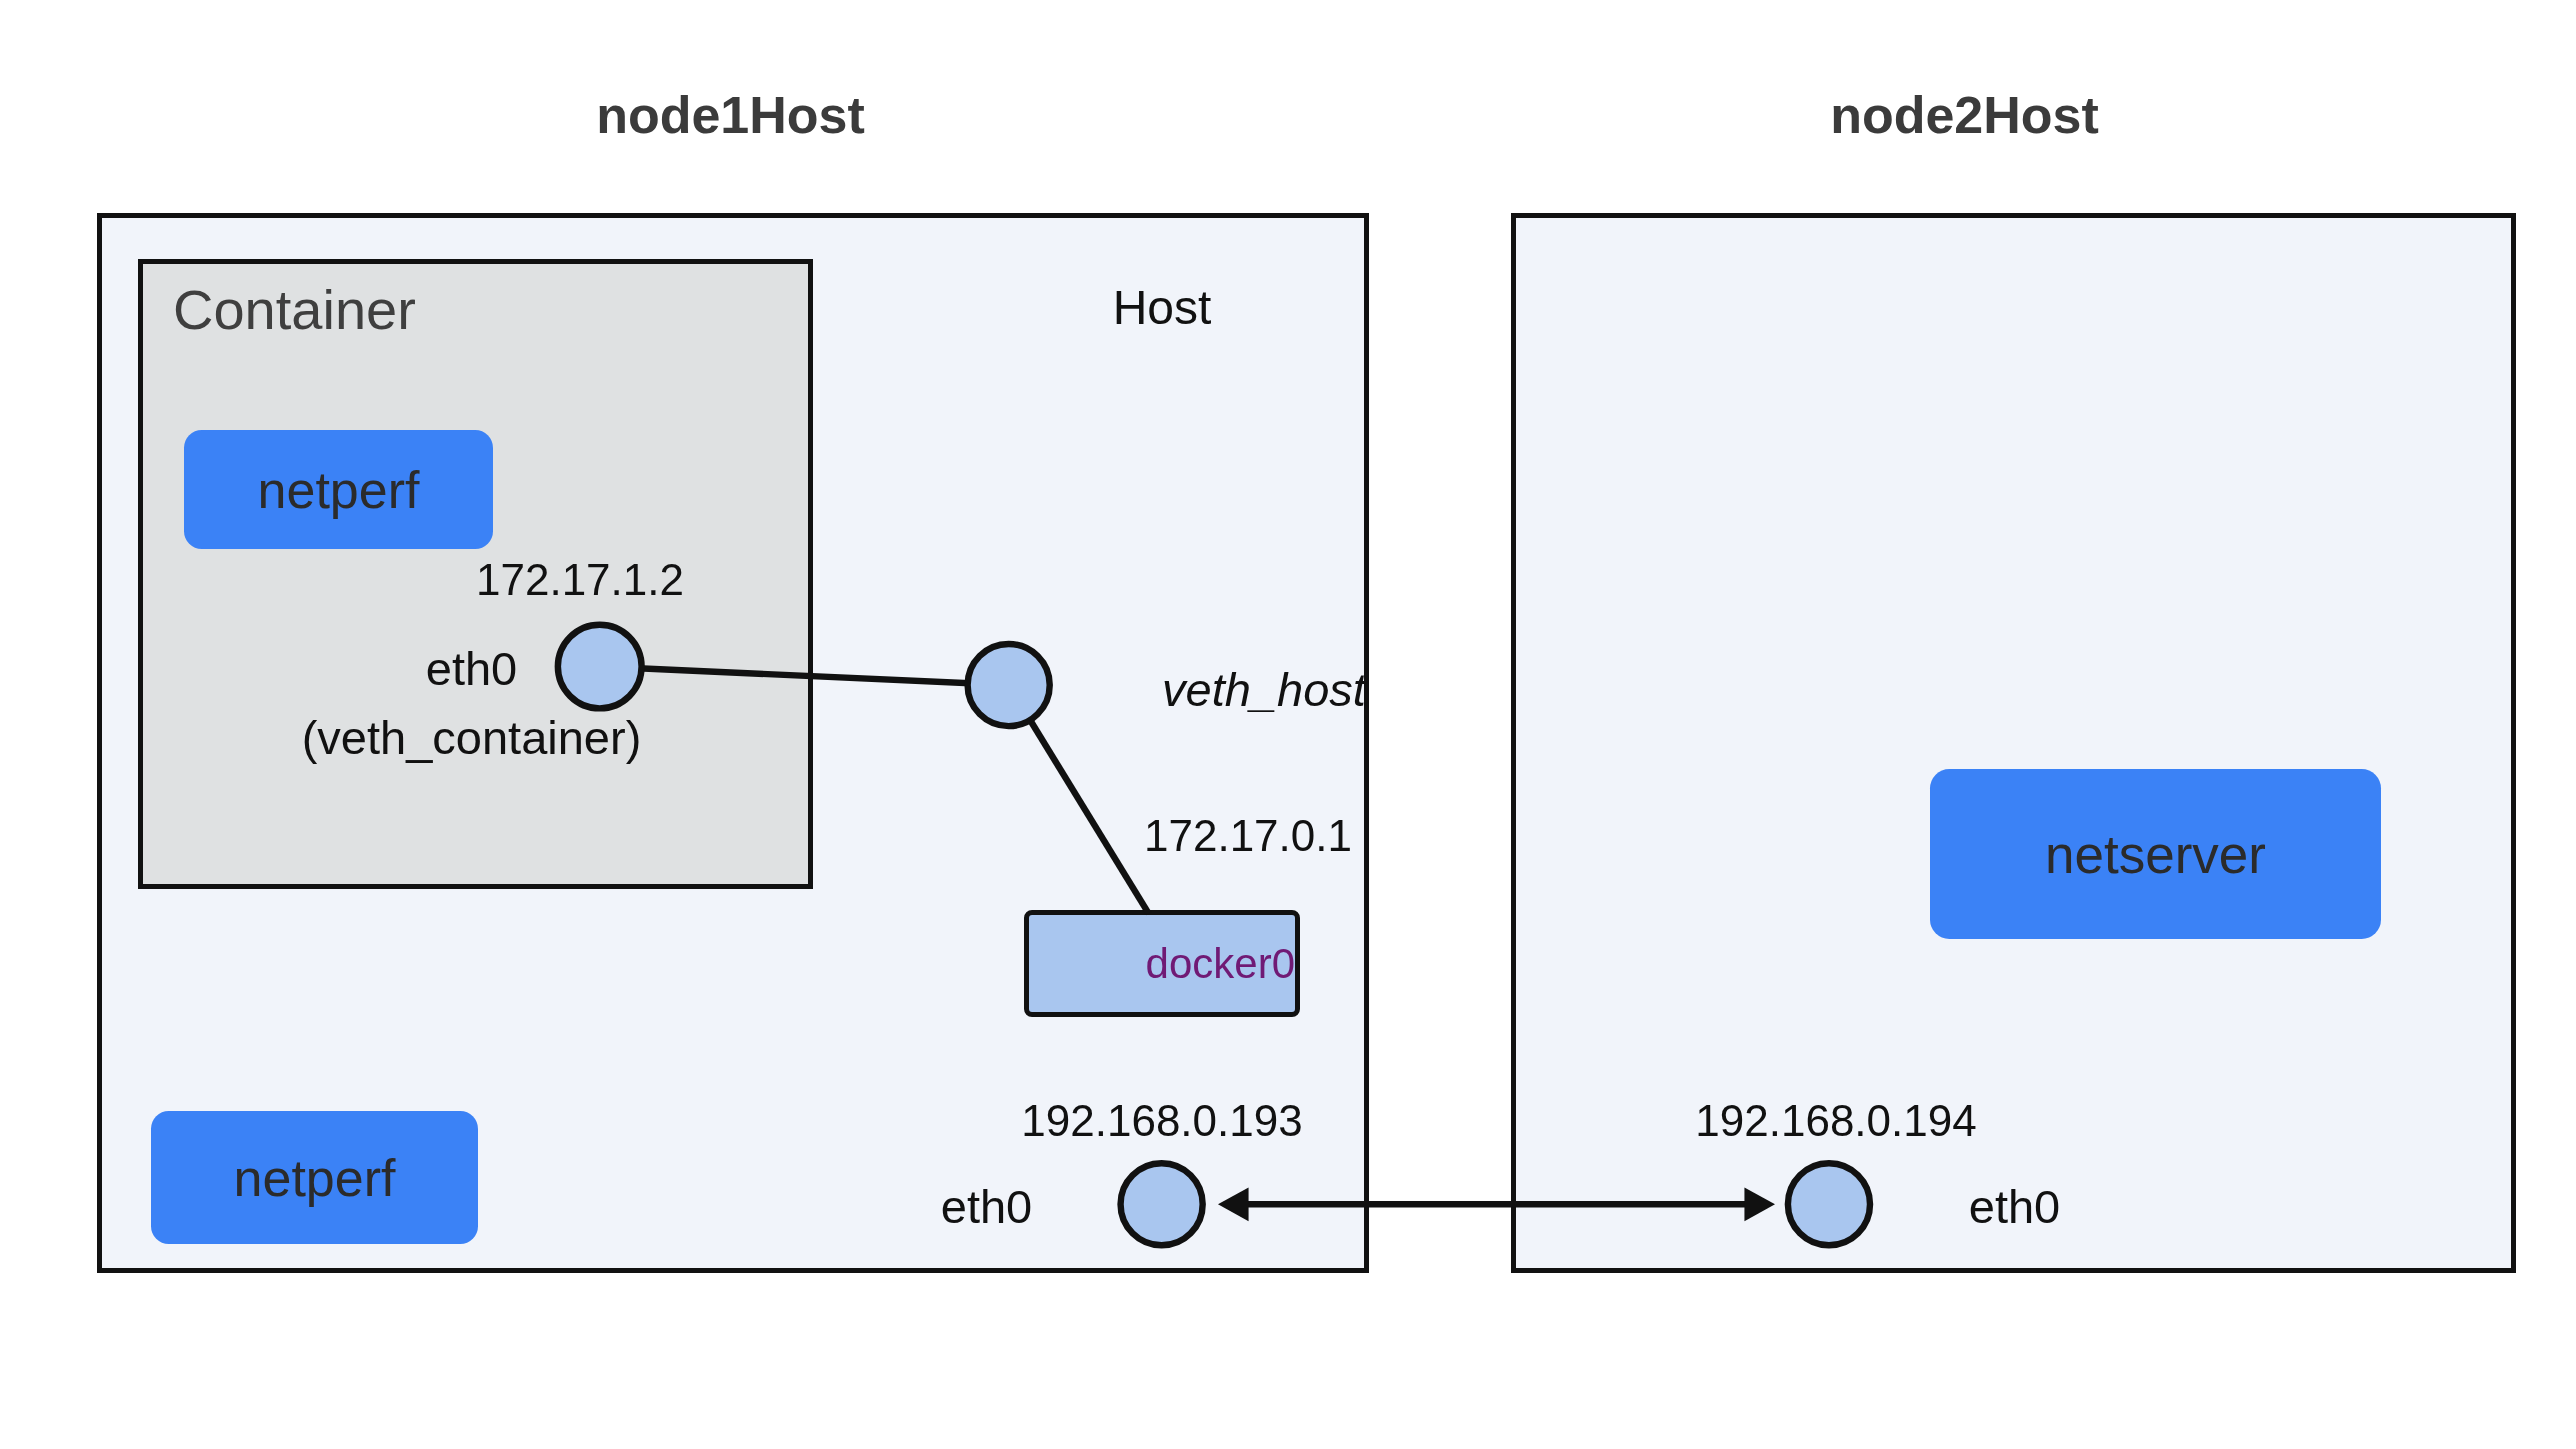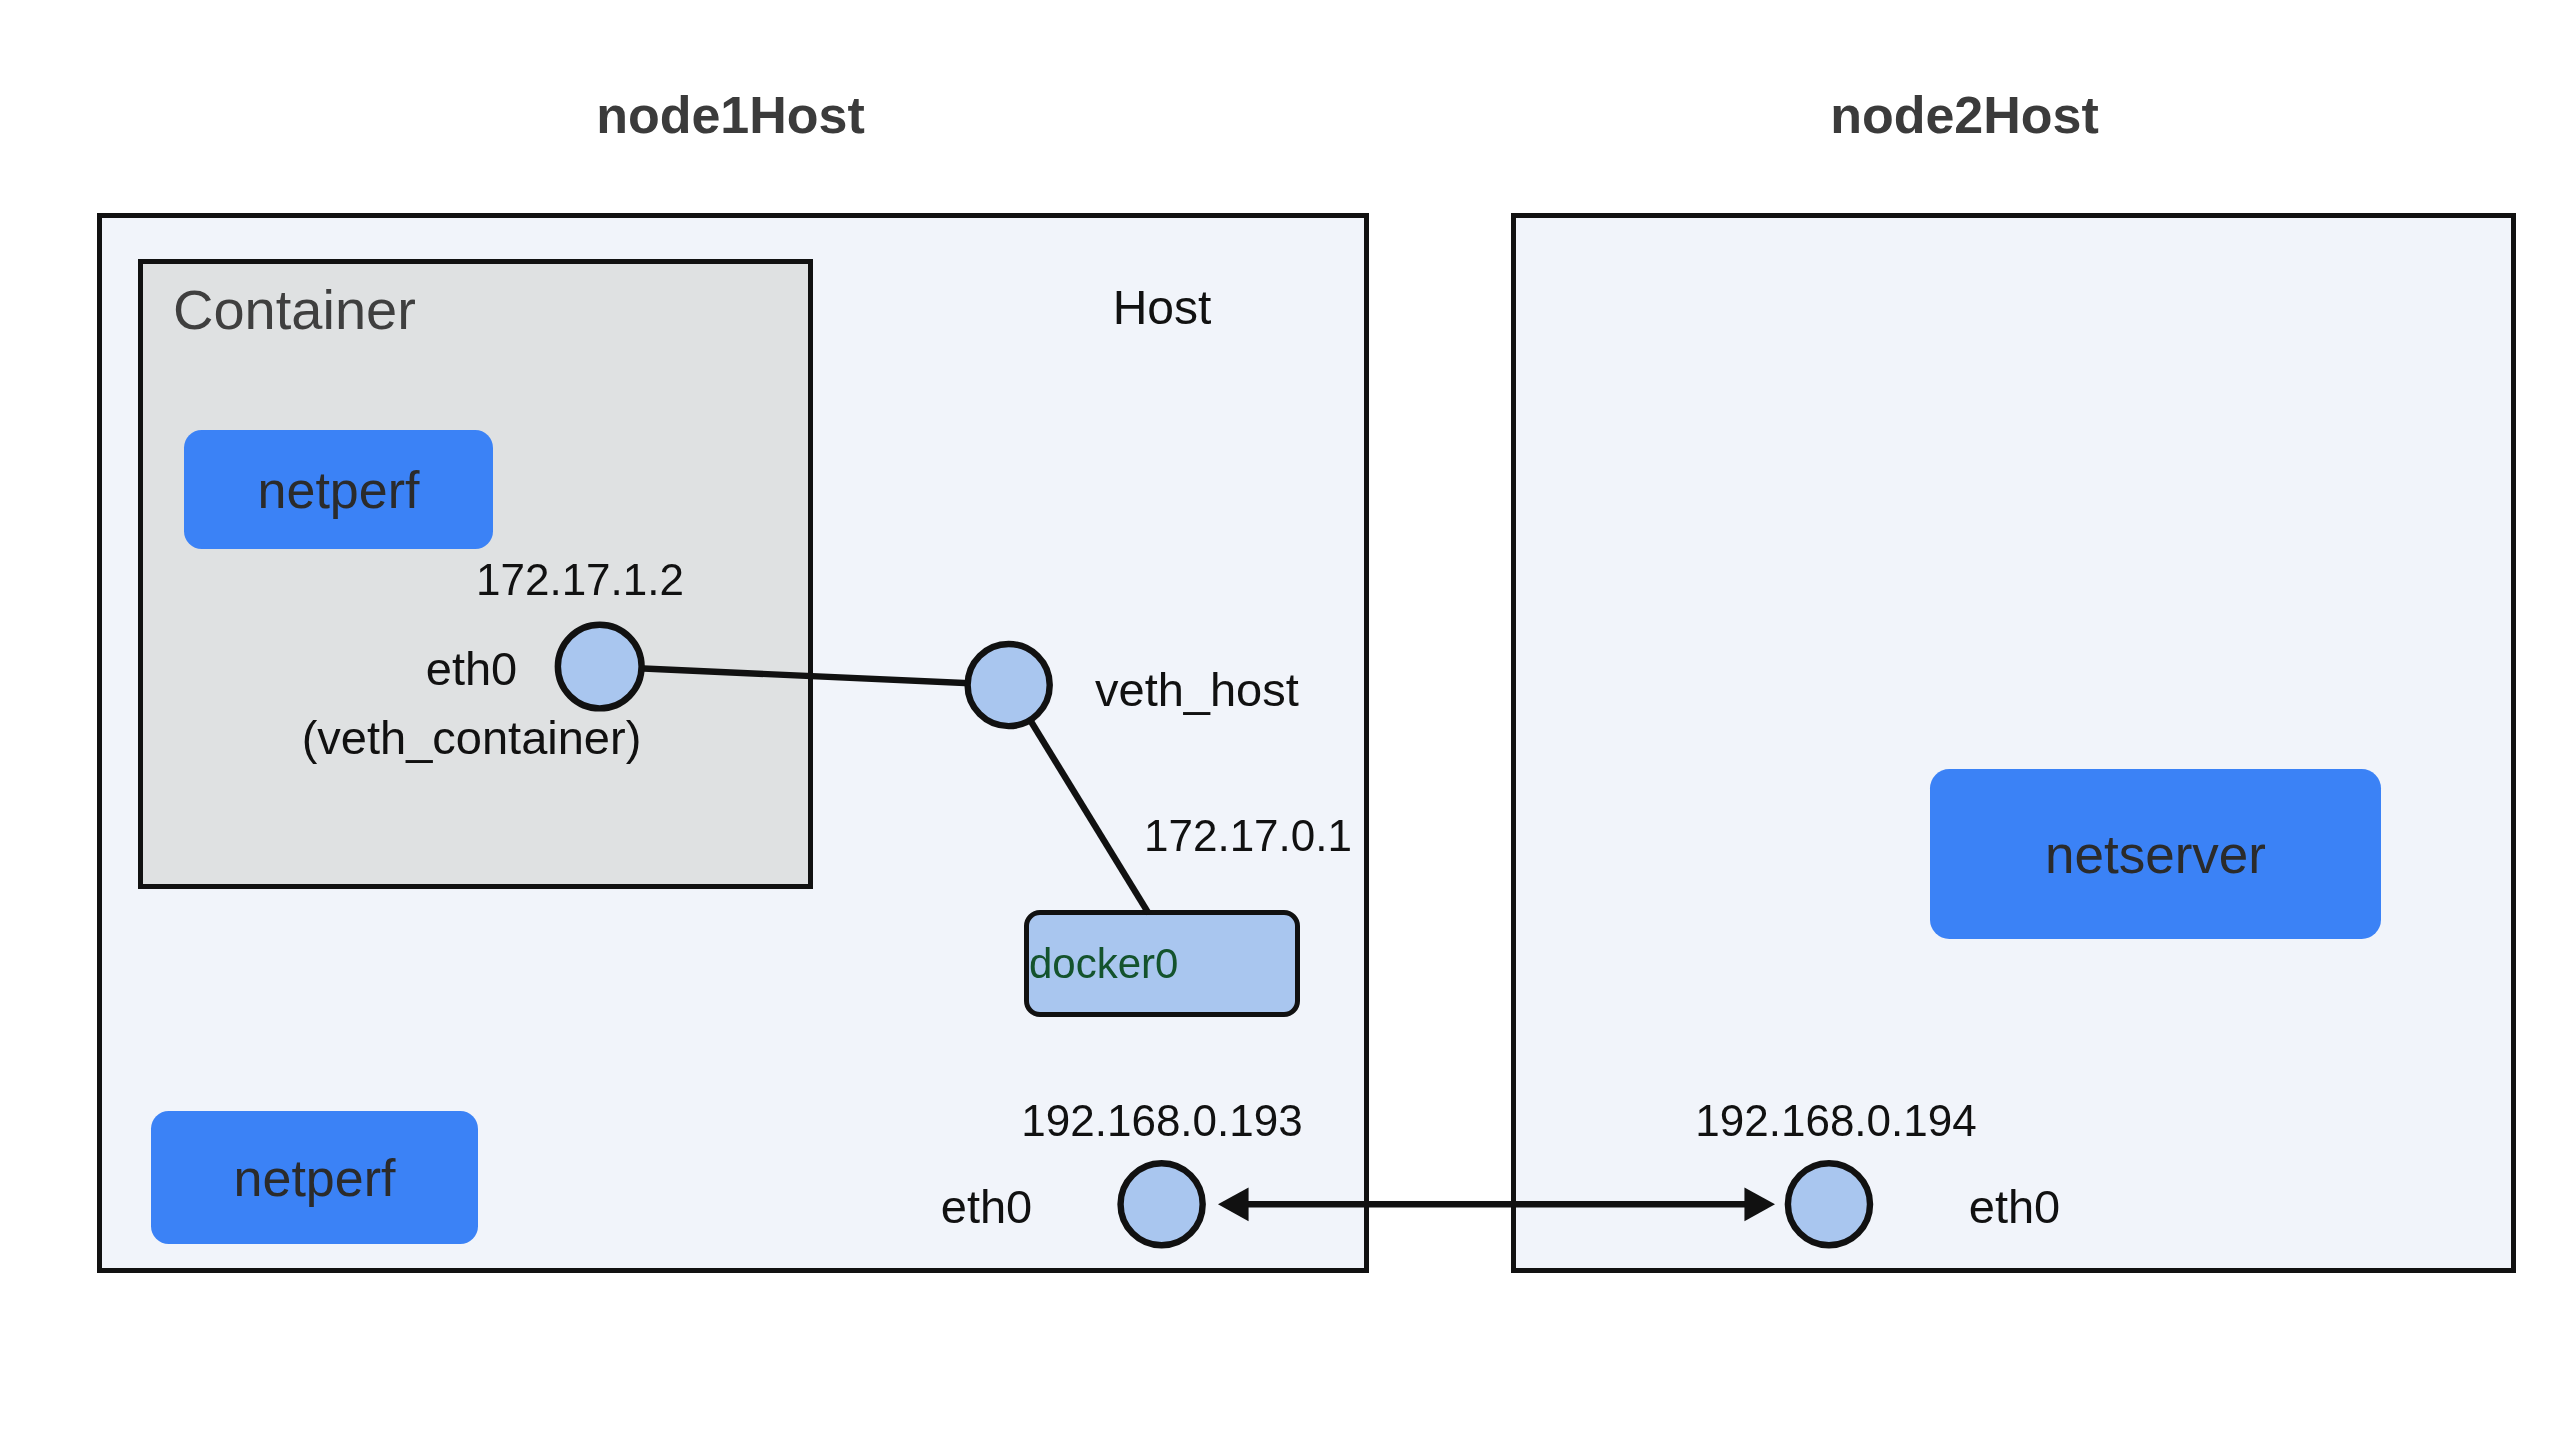--- a/index.html
+++ b/index.html
@@ -6,22 +6,22 @@
   body{font-family:"Liberation Sans", sans-serif;}
   .canvas{position:relative;width:2576px;height:1449px;background:#ffffff;overflow:hidden;}
   .abs{position:absolute;}
   .title{font-size:52px;font-weight:bold;color:#3b3b3b;text-align:center;}
   .host-box{background:#f1f4fa;border:5.6px solid #111111;box-sizing:border-box;}
   .container-box{background:#dfe1e2;border:5.6px solid #111111;box-sizing:border-box;}
   .section-label{font-size:56px;color:#3f3f3f;}
   .host-word{font-size:48px;color:#111111;text-align:center;}
   .proc-box{background:#3b82f6;border-radius:17.7px;display:flex;align-items:center;justify-content:center;
             font-size:52px;color:#2b2b2b;box-sizing:border-box;}
-  .bridge-box{background:#a9c6ef;border:5.6px solid #111111;border-radius:16px;display:flex;align-items:center;
-              justify-content:flex-start;font-size:42px;color:#14532d;box-sizing:border-box;}
+  .bridge-box{background:#a9c6ef;border:5.6px solid #111111;border-radius:8px;display:flex;align-items:center;
+              justify-content:flex-end;font-size:42px;color:#701a75;box-sizing:border-box;}
   .ip{font-size:44px;color:#111111;text-align:center;}
   .iface{font-size:47px;color:#111111;text-align:center;}
   .iface-2line{font-size:47px;color:#111111;text-align:center;line-height:69px;}
   svg.overlay{position:absolute;left:0;top:0;pointer-events:none;}
 </style>
 </head>
 <body>
 
 <div class="canvas">
 
@@ -39,21 +39,21 @@
   <div class="abs proc-box" style="left:184px;top:430px;width:309px;height:119px;">
     <span>netperf</span>
   </div>
 
   <div class="abs ip" style="left:419px;top:555px;width:322px;">172.17.1.2</div>
   <div class="abs iface-2line" style="left:270px;top:634px;width:403px;">
     <div>eth0</div>
     <div>(veth_container)</div>
   </div>
 
-  <div class="abs iface" style="left:1095px;top:662px;width:338px;text-align:left;">veth_host</div>
+  <div class="abs iface" style="left:1095px;top:662px;width:338px;text-align:center;font-style:italic;">veth_host</div>
 
   <div class="abs ip" style="left:1087px;top:811px;width:322px;">172.17.0.1</div>
 
   <div class="abs bridge-box" style="left:1024px;top:910px;width:276px;height:107px;">
     <span>docker0</span>
   </div>
 
   <div class="abs proc-box" style="left:151px;top:1111px;width:327px;height:133px;">
     <span>netperf</span>
   </div>

